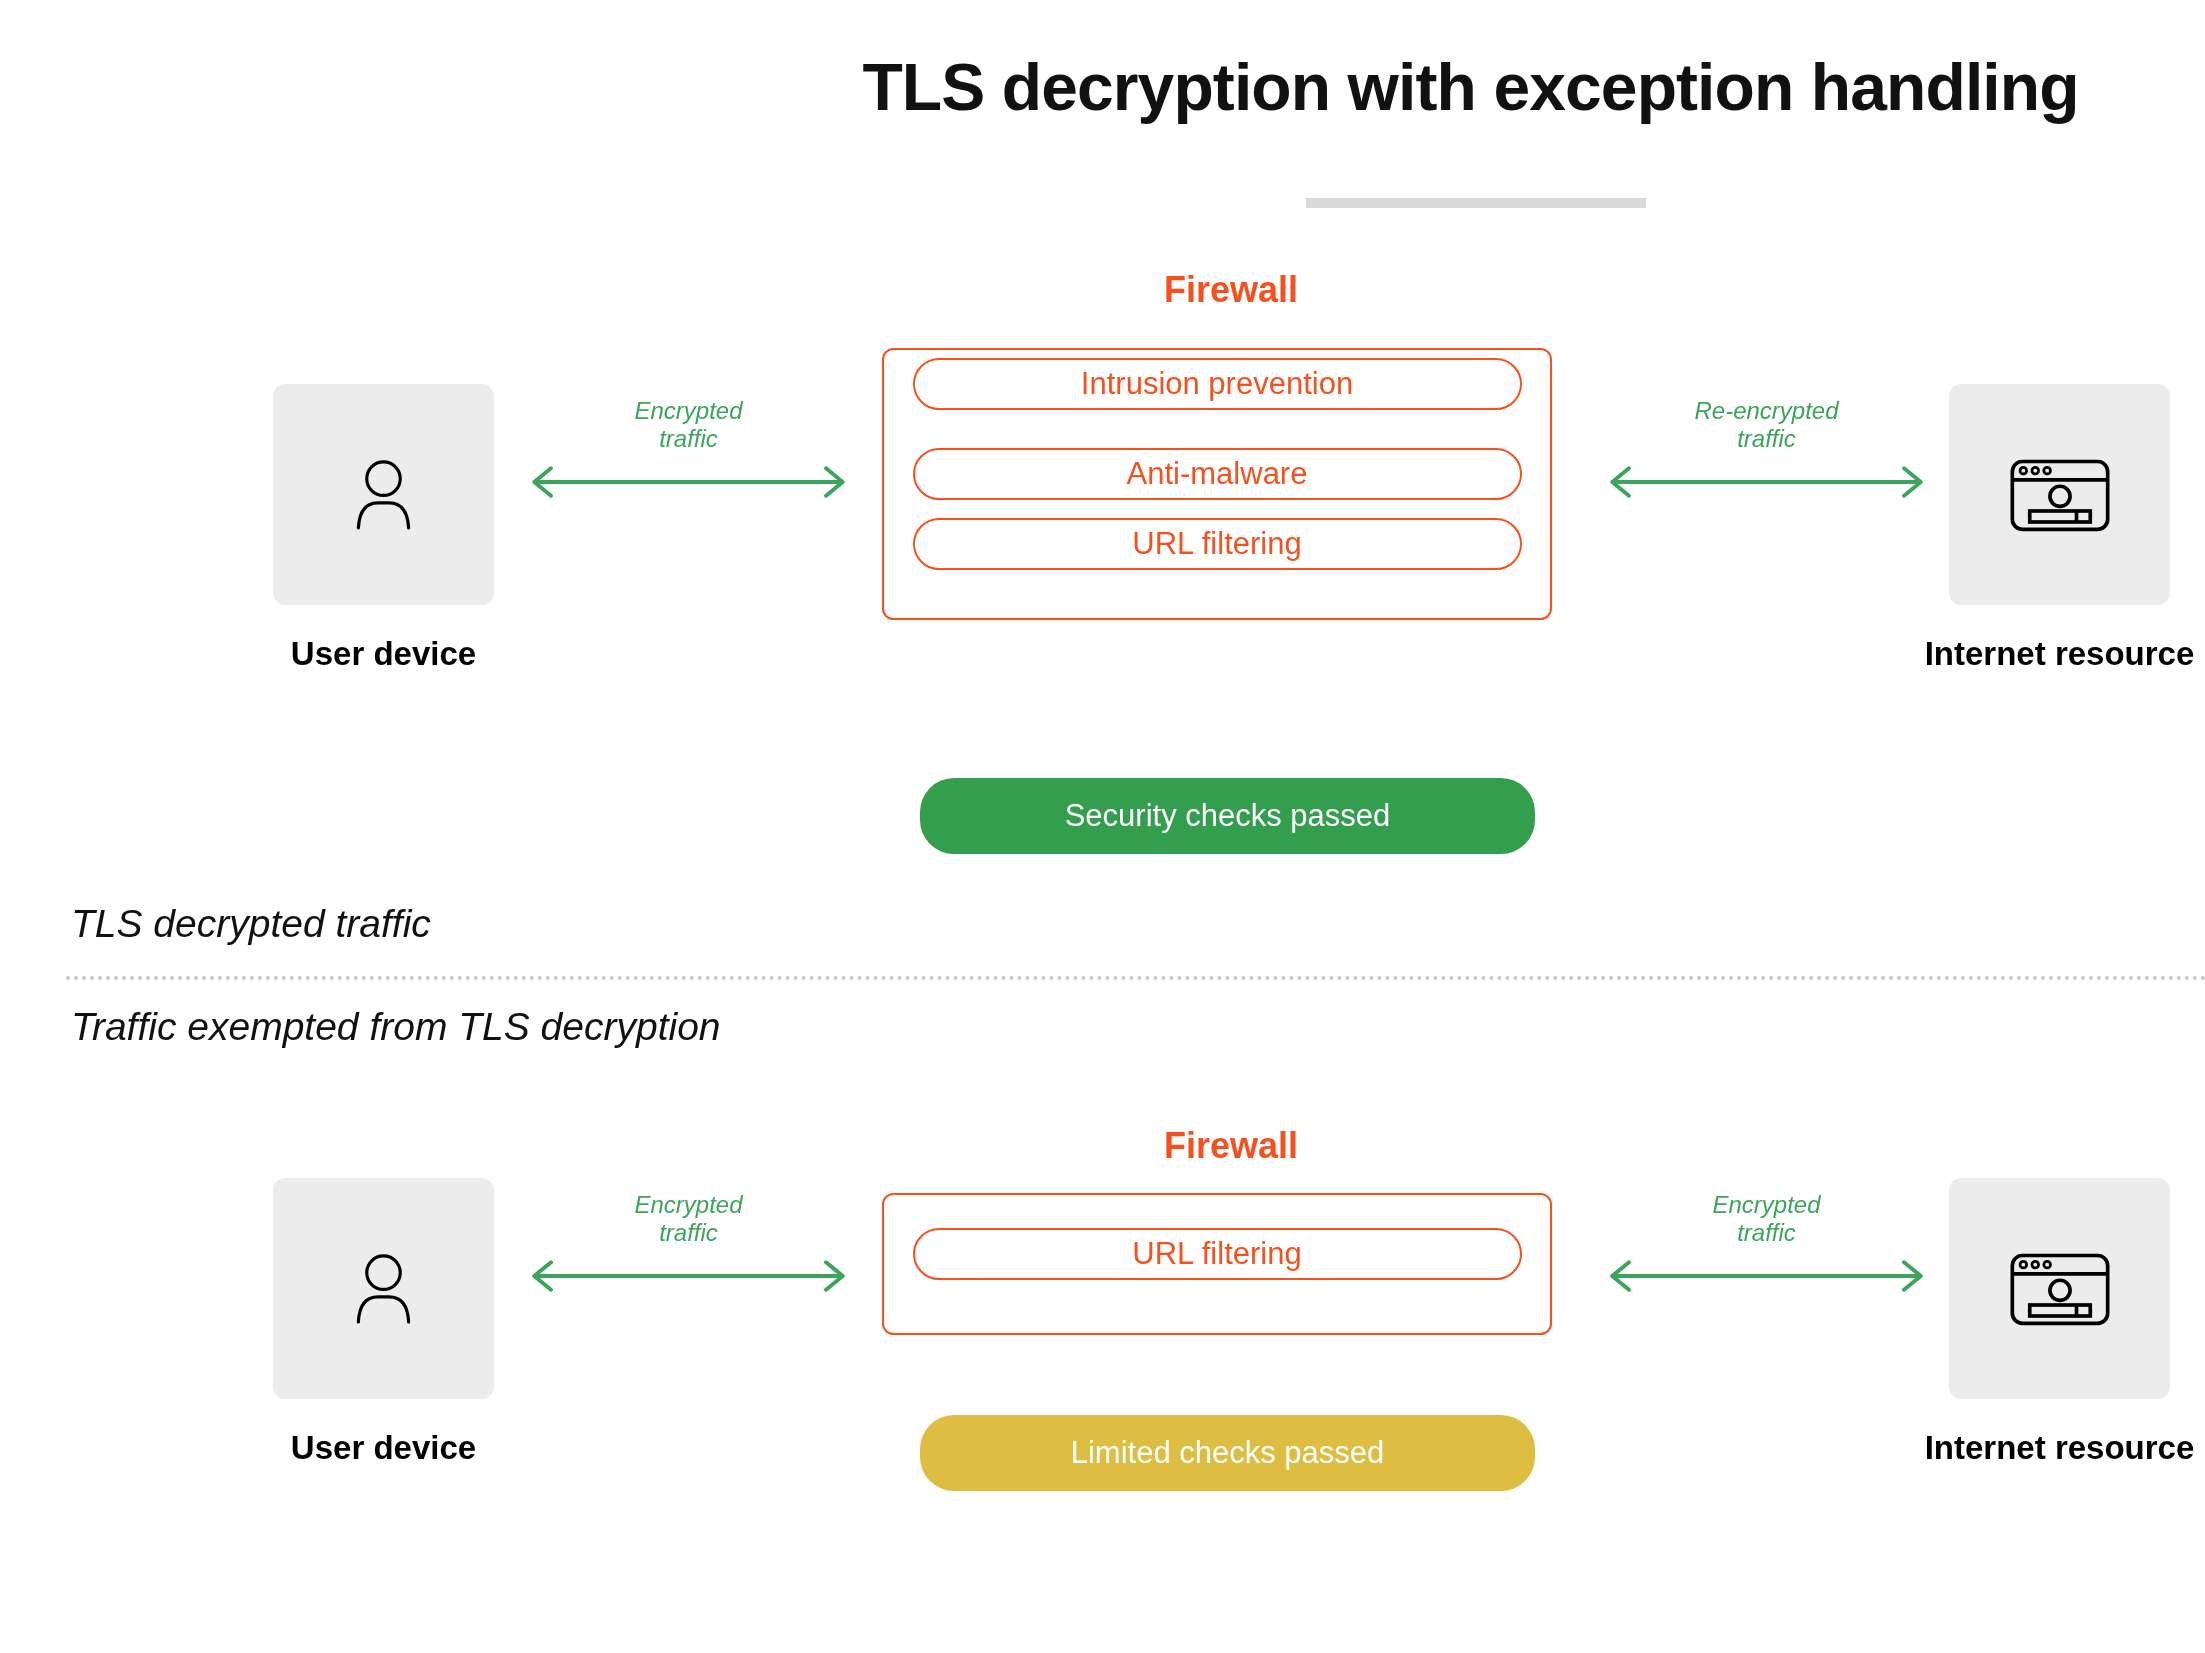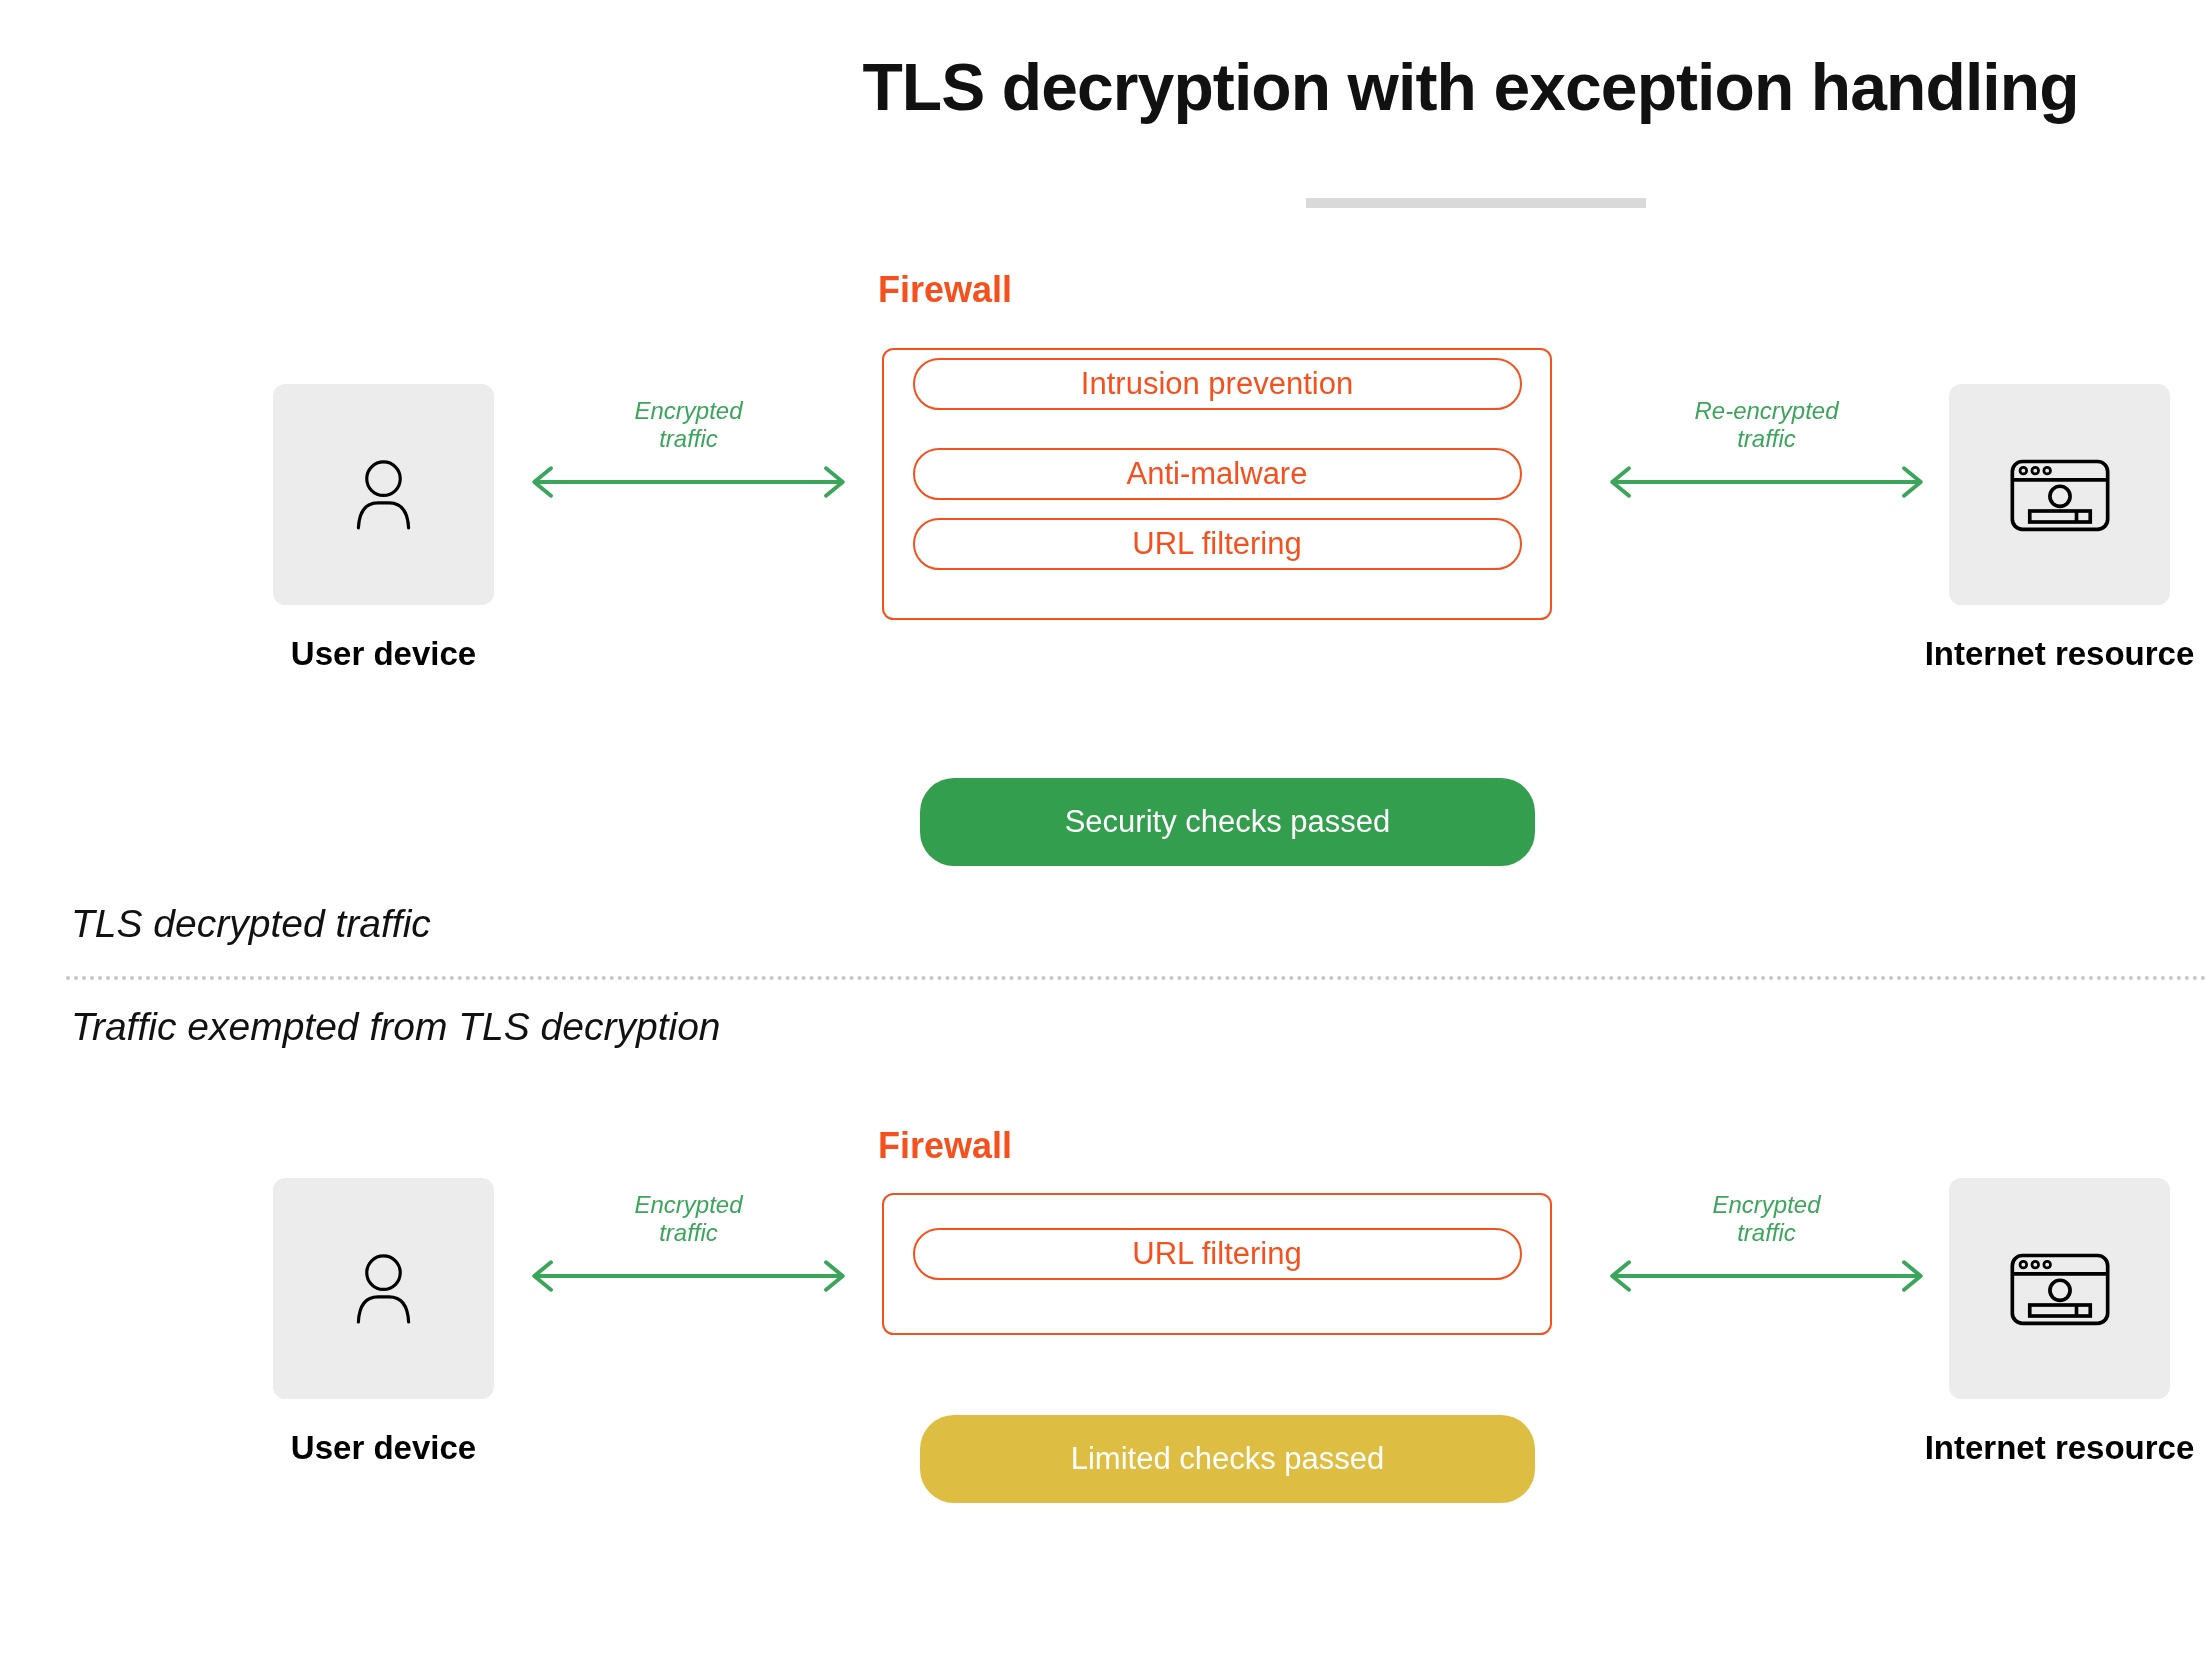--- a/index.html
+++ b/index.html
@@ -14,21 +14,21 @@
     left:0;top:53px;width:2941px;text-align:center;
     font-size:66px;font-weight:700;color:#111111;letter-spacing:-0.9px;
     line-height:1.05;
   }
   #title-rule{
     left:1306px;top:198px;width:340px;height:9.7px;background:#D9D9D9;
   }
 
   
   .row-firewall-label{
-    font-size:36px;font-weight:700;color:#F4511E;width:706px;
+    font-size:36px;font-weight:700;color:#F4511E;text-align:center;width:706px;
   }
 
   
   .device-tile{
     width:221px;height:221px;background:#ECECEC;border-radius:12.3px;
     display:flex;align-items:center;justify-content:center;
   }
   .device-caption{
     width:397px;text-align:center;font-size:33px;font-weight:700;color:#000;
     line-height:1.16;
@@ -38,21 +38,21 @@
   .fw-box{
     width:670px;border:2.2px solid #F4511E;border-radius:11.5px;
     box-sizing:border-box;background:#ffffff;
   }
   .fw-pill{
     margin:0 auto;width:609px;height:52px;border:2.2px solid #F4511E;
     border-radius:27px;box-sizing:border-box;display:flex;align-items:center;
     justify-content:center;font-size:31px;color:#F4511E;background:#fff;
   }
   .status-pill{
-    width:615px;height:88px;border-radius:34px;display:flex;
+    width:615px;height:76px;border-radius:34px;display:flex;
     align-items:center;justify-content:center;font-size:31px;color:#ffffff;
   }
 
   
   .arrow-group{width:353px;text-align:center;}
   .arrow-label{
     font-size:24px;font-style:italic;color:#3CA55C;line-height:1.18;
     white-space:pre-line;
   }
 

